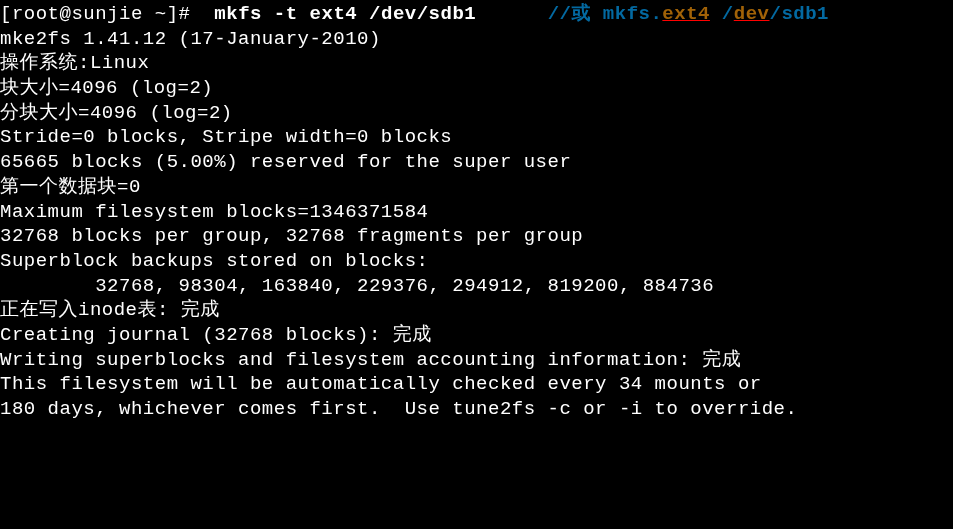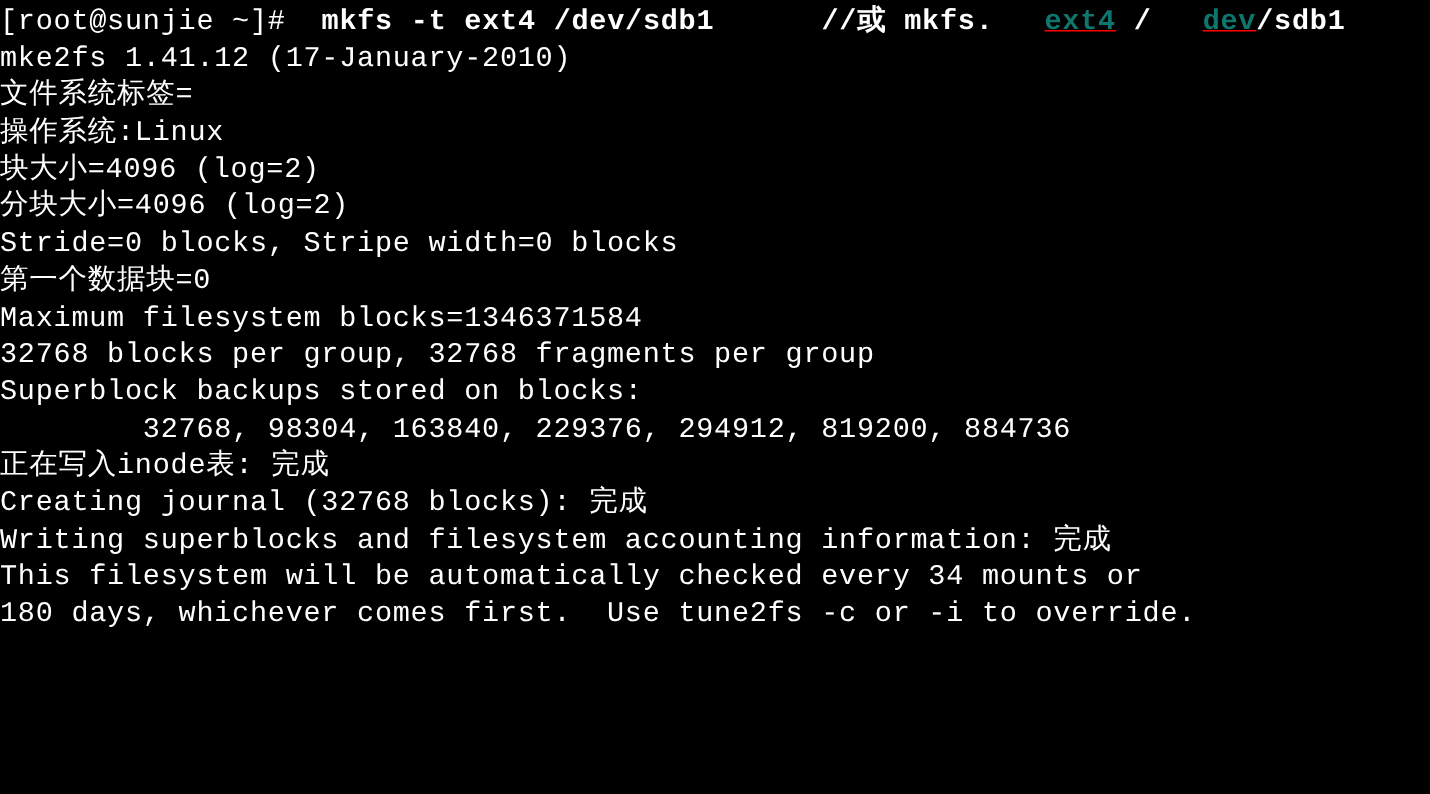--- a/index.html
+++ b/index.html
@@ -25,42 +25,41 @@
     }
     .prompt-bracket {
       color: #ffffff;
     }
     .command-text {
       color: #ffffff;
       font-weight: bold;
       padding-left: 12px;
     }
     .comment {
-      color: #ffffff;
+      color: #0369a1;
       font-weight: bold;
     }
     .comment-underline {
-      color: #0f766e;
+      color: #a16207;
       font-weight: bold;
       text-decoration: underline;
       text-decoration-color: #ff0000;
-      margin-left: 34px;
     }
   </style>
 </head>
 <body>
 
 <div>
   <div class="line"><span class="prompt-bracket">[</span><span>root@sunjie ~</span><span class="prompt-bracket">]# </span><span class="command-text">mkfs -t ext4 /dev/sdb1</span><span>      </span><span class="comment">//或 mkfs.</span><span class="comment-underline">ext4</span><span class="comment"> /</span><span class="comment-underline">dev</span><span class="comment">/sdb1</span></div>
   <div class="line">mke2fs 1.41.12 (17-January-2010)</div>
-  <div class="line">文件系统标签=</div>
   <div class="line">操作系统:Linux</div>
   <div class="line">块大小=4096 (log=2)</div>
   <div class="line">分块大小=4096 (log=2)</div>
   <div class="line">Stride=0 blocks, Stripe width=0 blocks</div>
+  <div class="line">65665 blocks (5.00%) reserved for the super user</div>
   <div class="line">第一个数据块=0</div>
   <div class="line">Maximum filesystem blocks=1346371584</div>
   <div class="line">32768 blocks per group, 32768 fragments per group</div>
   <div class="line">Superblock backups stored on blocks: </div>
   <div class="line">        32768, 98304, 163840, 229376, 294912, 819200, 884736</div>
   <div class="line"></div>
   <div class="line">正在写入inode表: 完成</div>
   <div class="line">Creating journal (32768 blocks): 完成</div>
   <div class="line">Writing superblocks and filesystem accounting information: 完成</div>
   <div class="line"></div>

